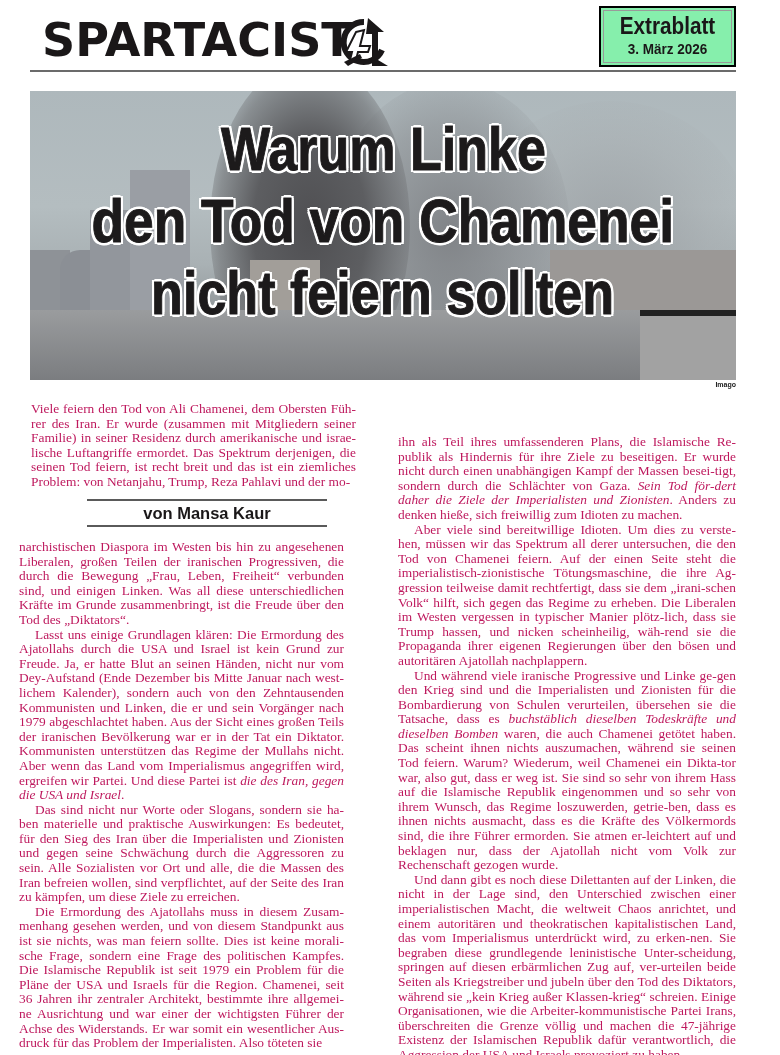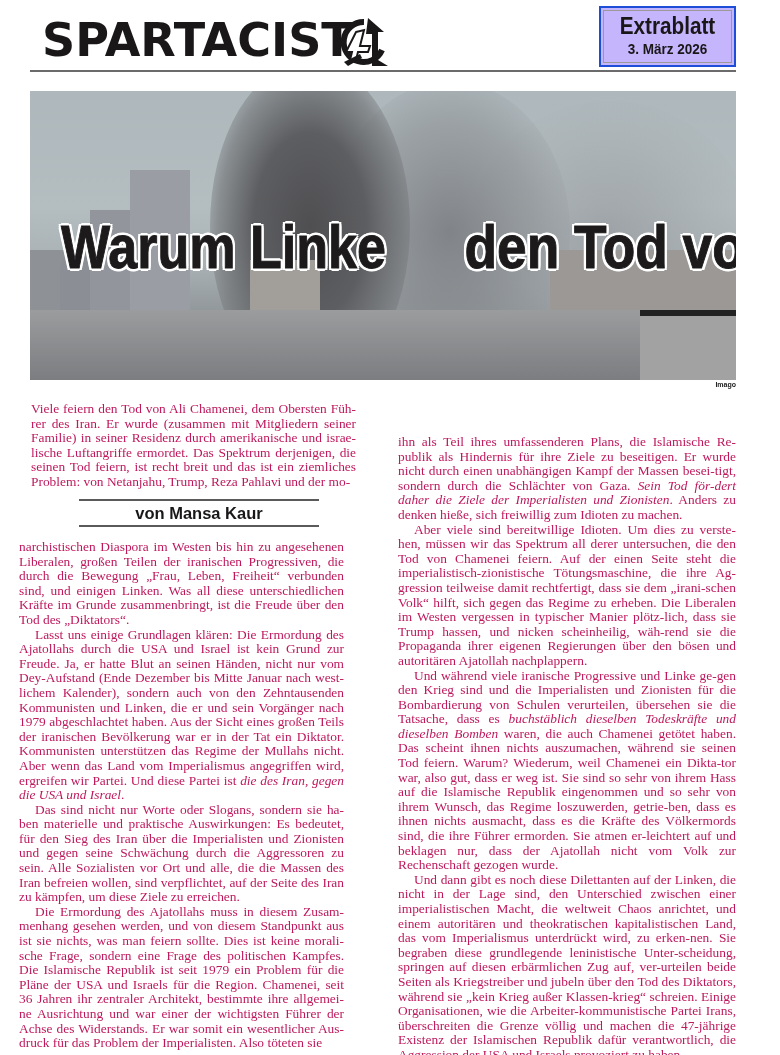--- a/index.html
+++ b/index.html
@@ -12,21 +12,21 @@
     position: absolute; left: 0; top: 6px;
     font-family: "DejaVu Sans", "Liberation Sans", sans-serif;
     font-weight: bold; font-size: 47px; letter-spacing: 0px; line-height: 56px;
     color: #1a1718; transform: scaleX(0.98); transform-origin: left center;
   }
   .logo-mark { position: absolute; left: 296px; top: 10px; width: 52px; height: 52px; }
   .masthead-rule { position: absolute; left: 30px; top: 70px; width: 706px; height: 2px; background: #6b6b6b; }
 
   .extrablatt-box {
     position: absolute; left: 599px; top: 6px; width: 137px; height: 61px;
-    background: #c4b5fd; border: 2px solid #1d4ed8;
+    background: #86efac; border: 2px solid #000000;
     outline: 1px solid #9a9a9a; outline-offset: -5px;
     text-align: center;
   }
   .extrablatt-title {
     display: block; margin-top: 6px;
     font-family: "Liberation Sans", "DejaVu Sans", sans-serif; font-weight: bold;
     font-size: 23px; line-height: 24px; color: #1a1718; transform: scaleX(0.9);
   }
   .extrablatt-date {
     display: block; margin-top: 2px;
@@ -50,21 +50,21 @@
   .b2 { left: 60px; bottom: 60px; width: 80px; height: 110px; background: #92969c; }
   .b3 { left: 100px; bottom: 60px; width: 60px; height: 150px; background: #9a9ea4; }
   .b4 { left: 30px; bottom: 50px; width: 50px; height: 80px; background: #8b8f95; border-radius: 20px 20px 0 0; }
   .b5 { left: 520px; bottom: 60px; width: 186px; height: 70px; background: #9b9896; }
   .b6 { left: 610px; bottom: 0; width: 96px; height: 70px; background: #a2a2a2; border-top: 6px solid #222; }
   .b7 { left: 220px; bottom: 60px; width: 70px; height: 60px; background: #a29e99; }
   .b8 { left: 0; bottom: 40px; width: 40px; height: 90px; background: #8e9297; }
 
   .headline {
     position: absolute; left: 0; top: 0; width: 706px; height: 289px;
-    display: flex; flex-direction: row; align-items: center; justify-content: flex-start;
+    display: flex; flex-direction: column; align-items: center; justify-content: flex-start;
     padding-top: 22px;
   }
   .headline-line {
     font-family: "Liberation Sans", "DejaVu Sans", sans-serif; font-weight: bold;
     font-size: 62px; line-height: 72px; color: #1c1a1b; white-space: nowrap;
     transform: scaleX(0.84); letter-spacing: 0px;
     -webkit-text-stroke: 1px #1c1a1b;
     text-shadow:
       3px 0 0 #fff, -3px 0 0 #fff, 0 3px 0 #fff, 0 -3px 0 #fff,
       2px 2px 0 #fff, -2px -2px 0 #fff, 2px -2px 0 #fff, -2px 2px 0 #fff,
@@ -79,21 +79,21 @@
 
   
   .col { position: absolute; font-size: 13.4px; line-height: 14.6px; text-align: justify; color: #be185d; hyphens: manual; }
   .col p { margin: 0; }
   .col p.indent { text-indent: 16px; }
   .col em { font-style: italic; }
   .col-left-a { left: 31px; top: 402px; width: 325px; }
   .col-left-b { left: 19px; top: 540px; width: 325px; }
   .col-right { left: 398px; top: 402px; width: 338px; margin-top: 33px; }
 
-  .byline { position: absolute; left: 79px; top: 499px; width: 240px; }
+  .byline { position: absolute; left: 87px; top: 499px; width: 240px; }
   .byline-rule { height: 2px; background: #5a5a5a; }
   .byline-text {
     text-align: center; font-family: "Liberation Sans", "DejaVu Sans", sans-serif; font-weight: bold;
     font-size: 16.5px; line-height: 24px; color: #1a1718;
   }
 </style>
 </head>
 <body>
 
 <header class="masthead">

